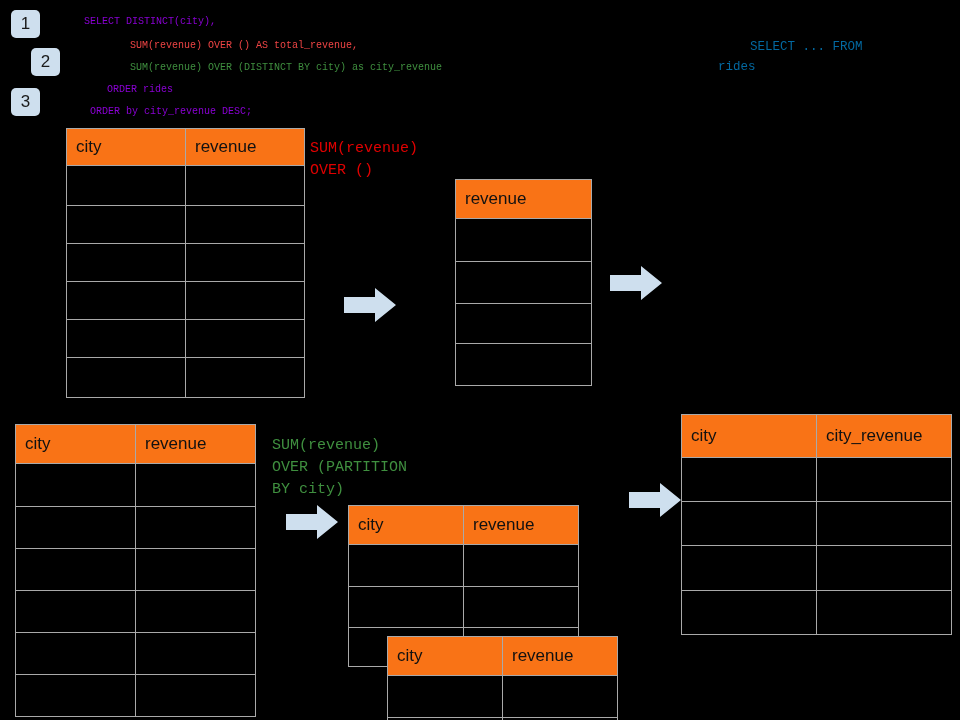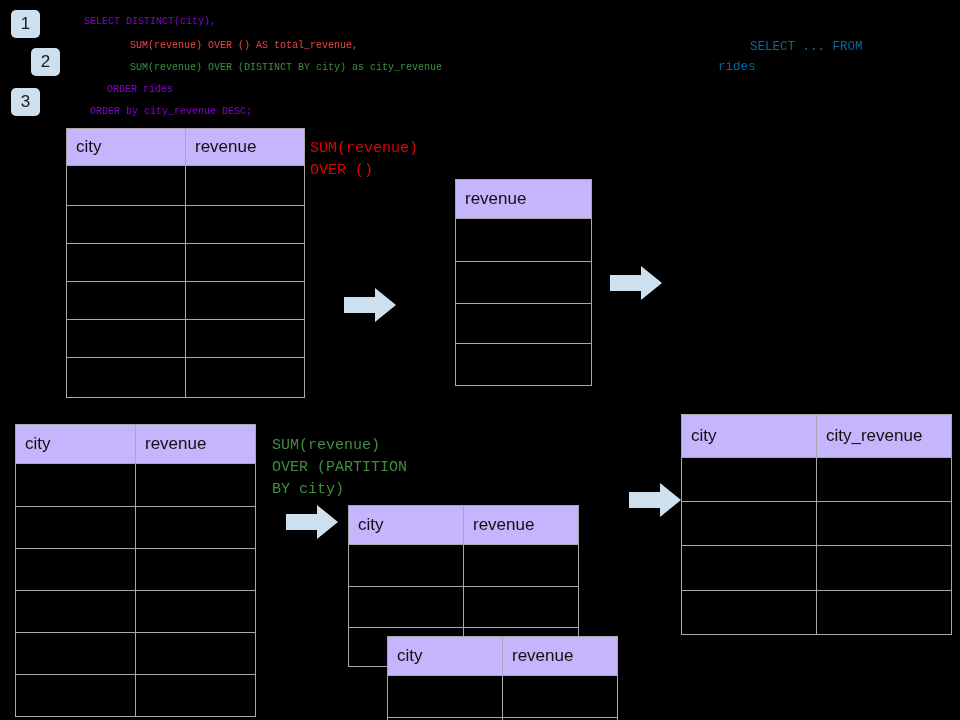--- a/index.html
+++ b/index.html
@@ -69,21 +69,21 @@
     border-collapse: collapse;
     table-layout: fixed;
     background: #000000;
   }
   .tbl td {
     border: 1px solid #a9a9a9;
     background: #000000;
     padding: 0;
   }
   .tbl td.hdr {
-    background: #c4b5fd;
+    background: #f97316;
     color: #111111;
     font-family: "Liberation Sans", sans-serif;
     font-size: 17px;
     padding: 0 0 0 9px;
     vertical-align: middle;
   }
 
   
   .arrow {
     position: absolute;

